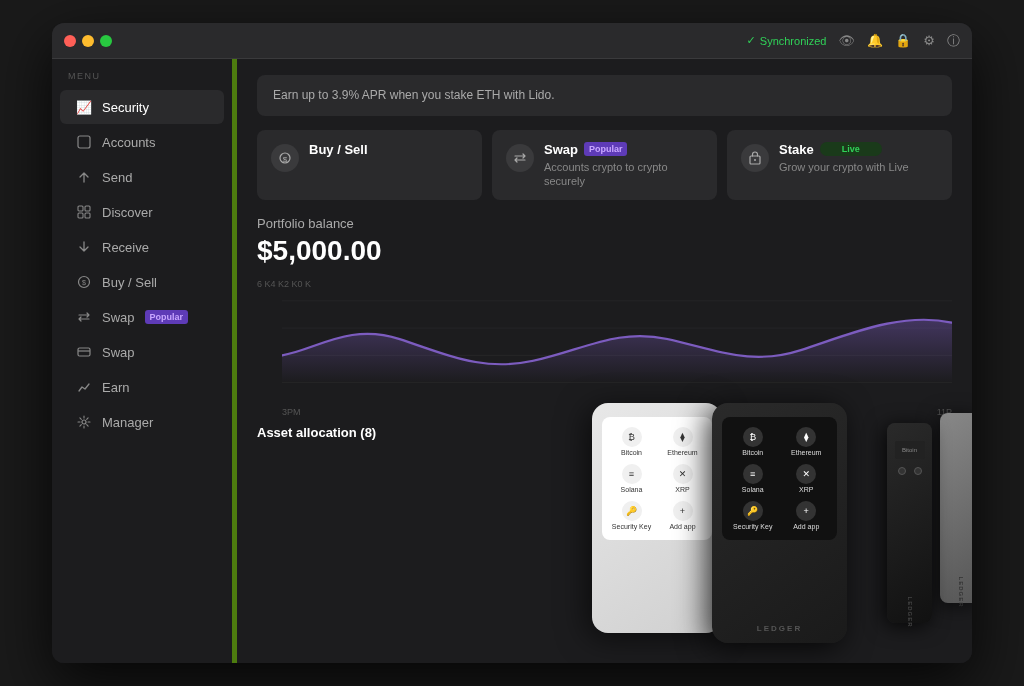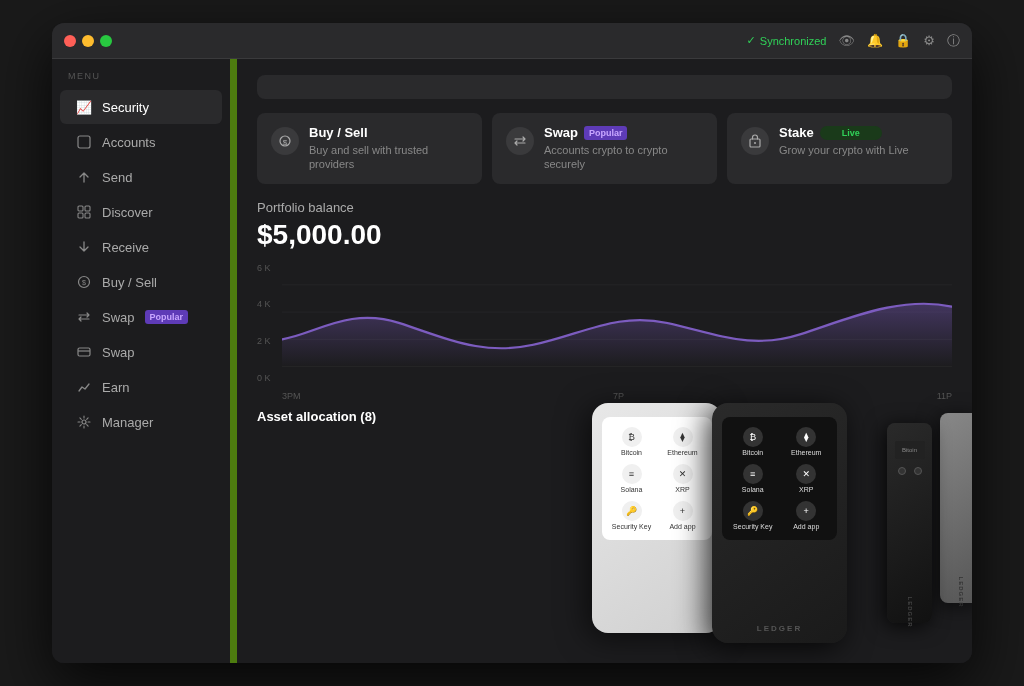--- a/index.html
+++ b/index.html
@@ -77,21 +77,21 @@
     .app-body {
       display: flex;
       flex: 1;
       overflow: hidden;
     }
 
     
     .sidebar {
       width: 185px;
       background: #1c1c1e;
-      border-right: 7px solid #4d7c0f;
+      border-right: 5px solid #4d7c0f;
       padding: 12px 0;
       flex-shrink: 0;
     }
 
     .menu-label {
       font-size: 9px;
       color: #555;
       letter-spacing: 1.5px;
       padding: 0 16px 8px;
       text-transform: uppercase;
@@ -270,21 +270,21 @@
       padding: 0 0;
       margin-top: 4px;
     }
 
     .chart-y-labels {
       position: absolute;
       left: 0;
       top: 0;
       height: 100%;
       display: flex;
-      flex-direction: column;
+      flex-direction: row;
       justify-content: space-between;
     }
 
     .chart-y-label {
       font-size: 9px;
       color: #555;
     }
 
     .chart-x-label {
       font-size: 9px;
@@ -547,33 +547,33 @@
               <path d="M7 1v2M7 11v2M1 7h2M11 7h2M2.9 2.9l1.4 1.4M9.7 9.7l1.4 1.4M2.9 11.1l1.4-1.4M9.7 4.3l1.4-1.4" stroke="#888" stroke-width="1.1" stroke-linecap="round"></path>
             </svg>
         </span>
         <span>Manager</span>
       </div>
     </nav>
 
     <main class="main-content">
 
       <div class="stake-banner">
+        <div class="stake-desc">Earn up to 3.9% APR when you stake ETH with Lido.</div>
       </div>
 
       <div class="action-cards">
         <div class="action-card">
           <div class="action-card-icon">
             <svg width="14" height="14" viewBox="0 0 14 14" fill="none">
                 <circle cx="7" cy="7" r="5" stroke="#aaa" stroke-width="1.2" fill="none"></circle>
                 <text x="7" y="10.5" text-anchor="middle" font-size="8" fill="#aaa">$</text>
               </svg>
           </div>
           <div class="action-card-info">
             <div class="action-card-title">Buy / Sell</div>
-            <div class="action-card-desc">Buy and sell with trusted providers</div>
           </div>
         </div>
 
         <div class="action-card">
           <div class="action-card-icon">
             <svg width="14" height="14" viewBox="0 0 14 14" fill="none">
                 <path d="M2 5h10M10 3l2 2-2 2M12 9H2M4 7l-2 2 2 2" stroke="#aaa" stroke-width="1.2" stroke-linecap="round" stroke-linejoin="round"></path>
               </svg>
           </div>
           <div class="action-card-info">

